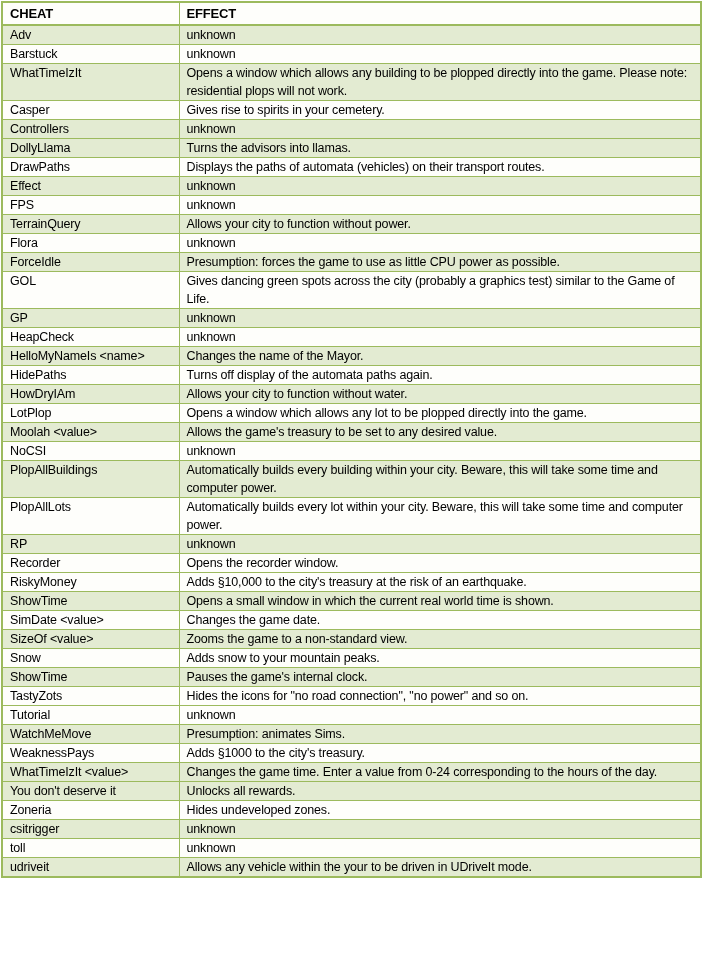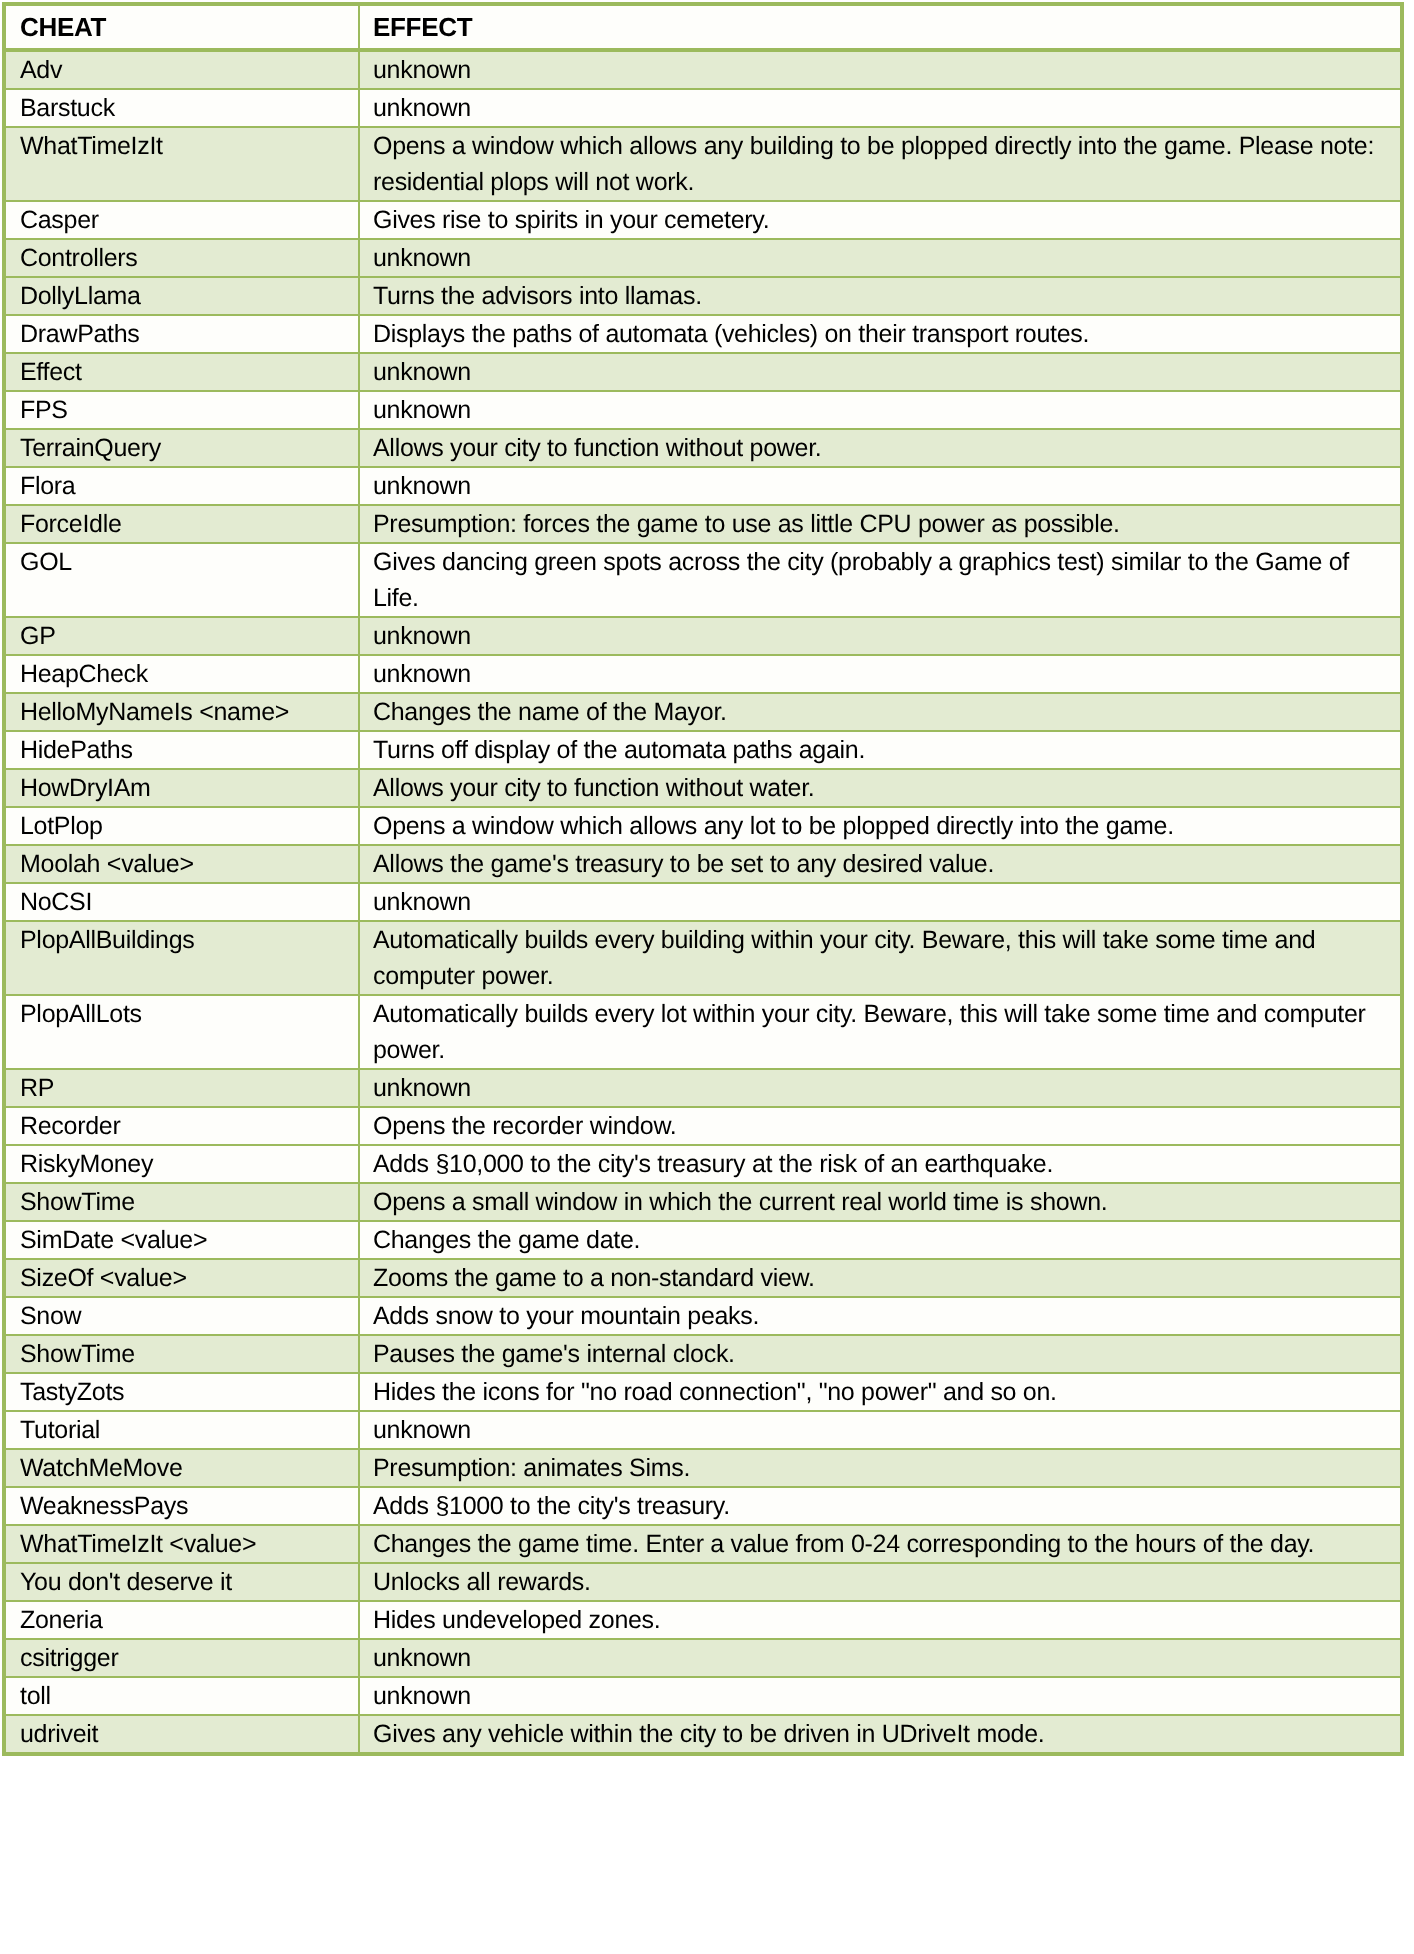--- a/index.html
+++ b/index.html
@@ -223,17 +223,17 @@
         <tr class="band">
     <td>csitrigger</td>
     <td>unknown</td>
   </tr>
         <tr>
     <td>toll</td>
     <td>unknown</td>
   </tr>
         <tr class="band">
     <td>udriveit</td>
-    <td>Gives any vehicle within the city to be driven in UDriveIt mode.</td>
+    <td>Allows any vehicle within the your to be driven in UDriveIt mode.</td>
   </tr>
       </tbody>
   </table>
 </div>
 
 </body></html>

